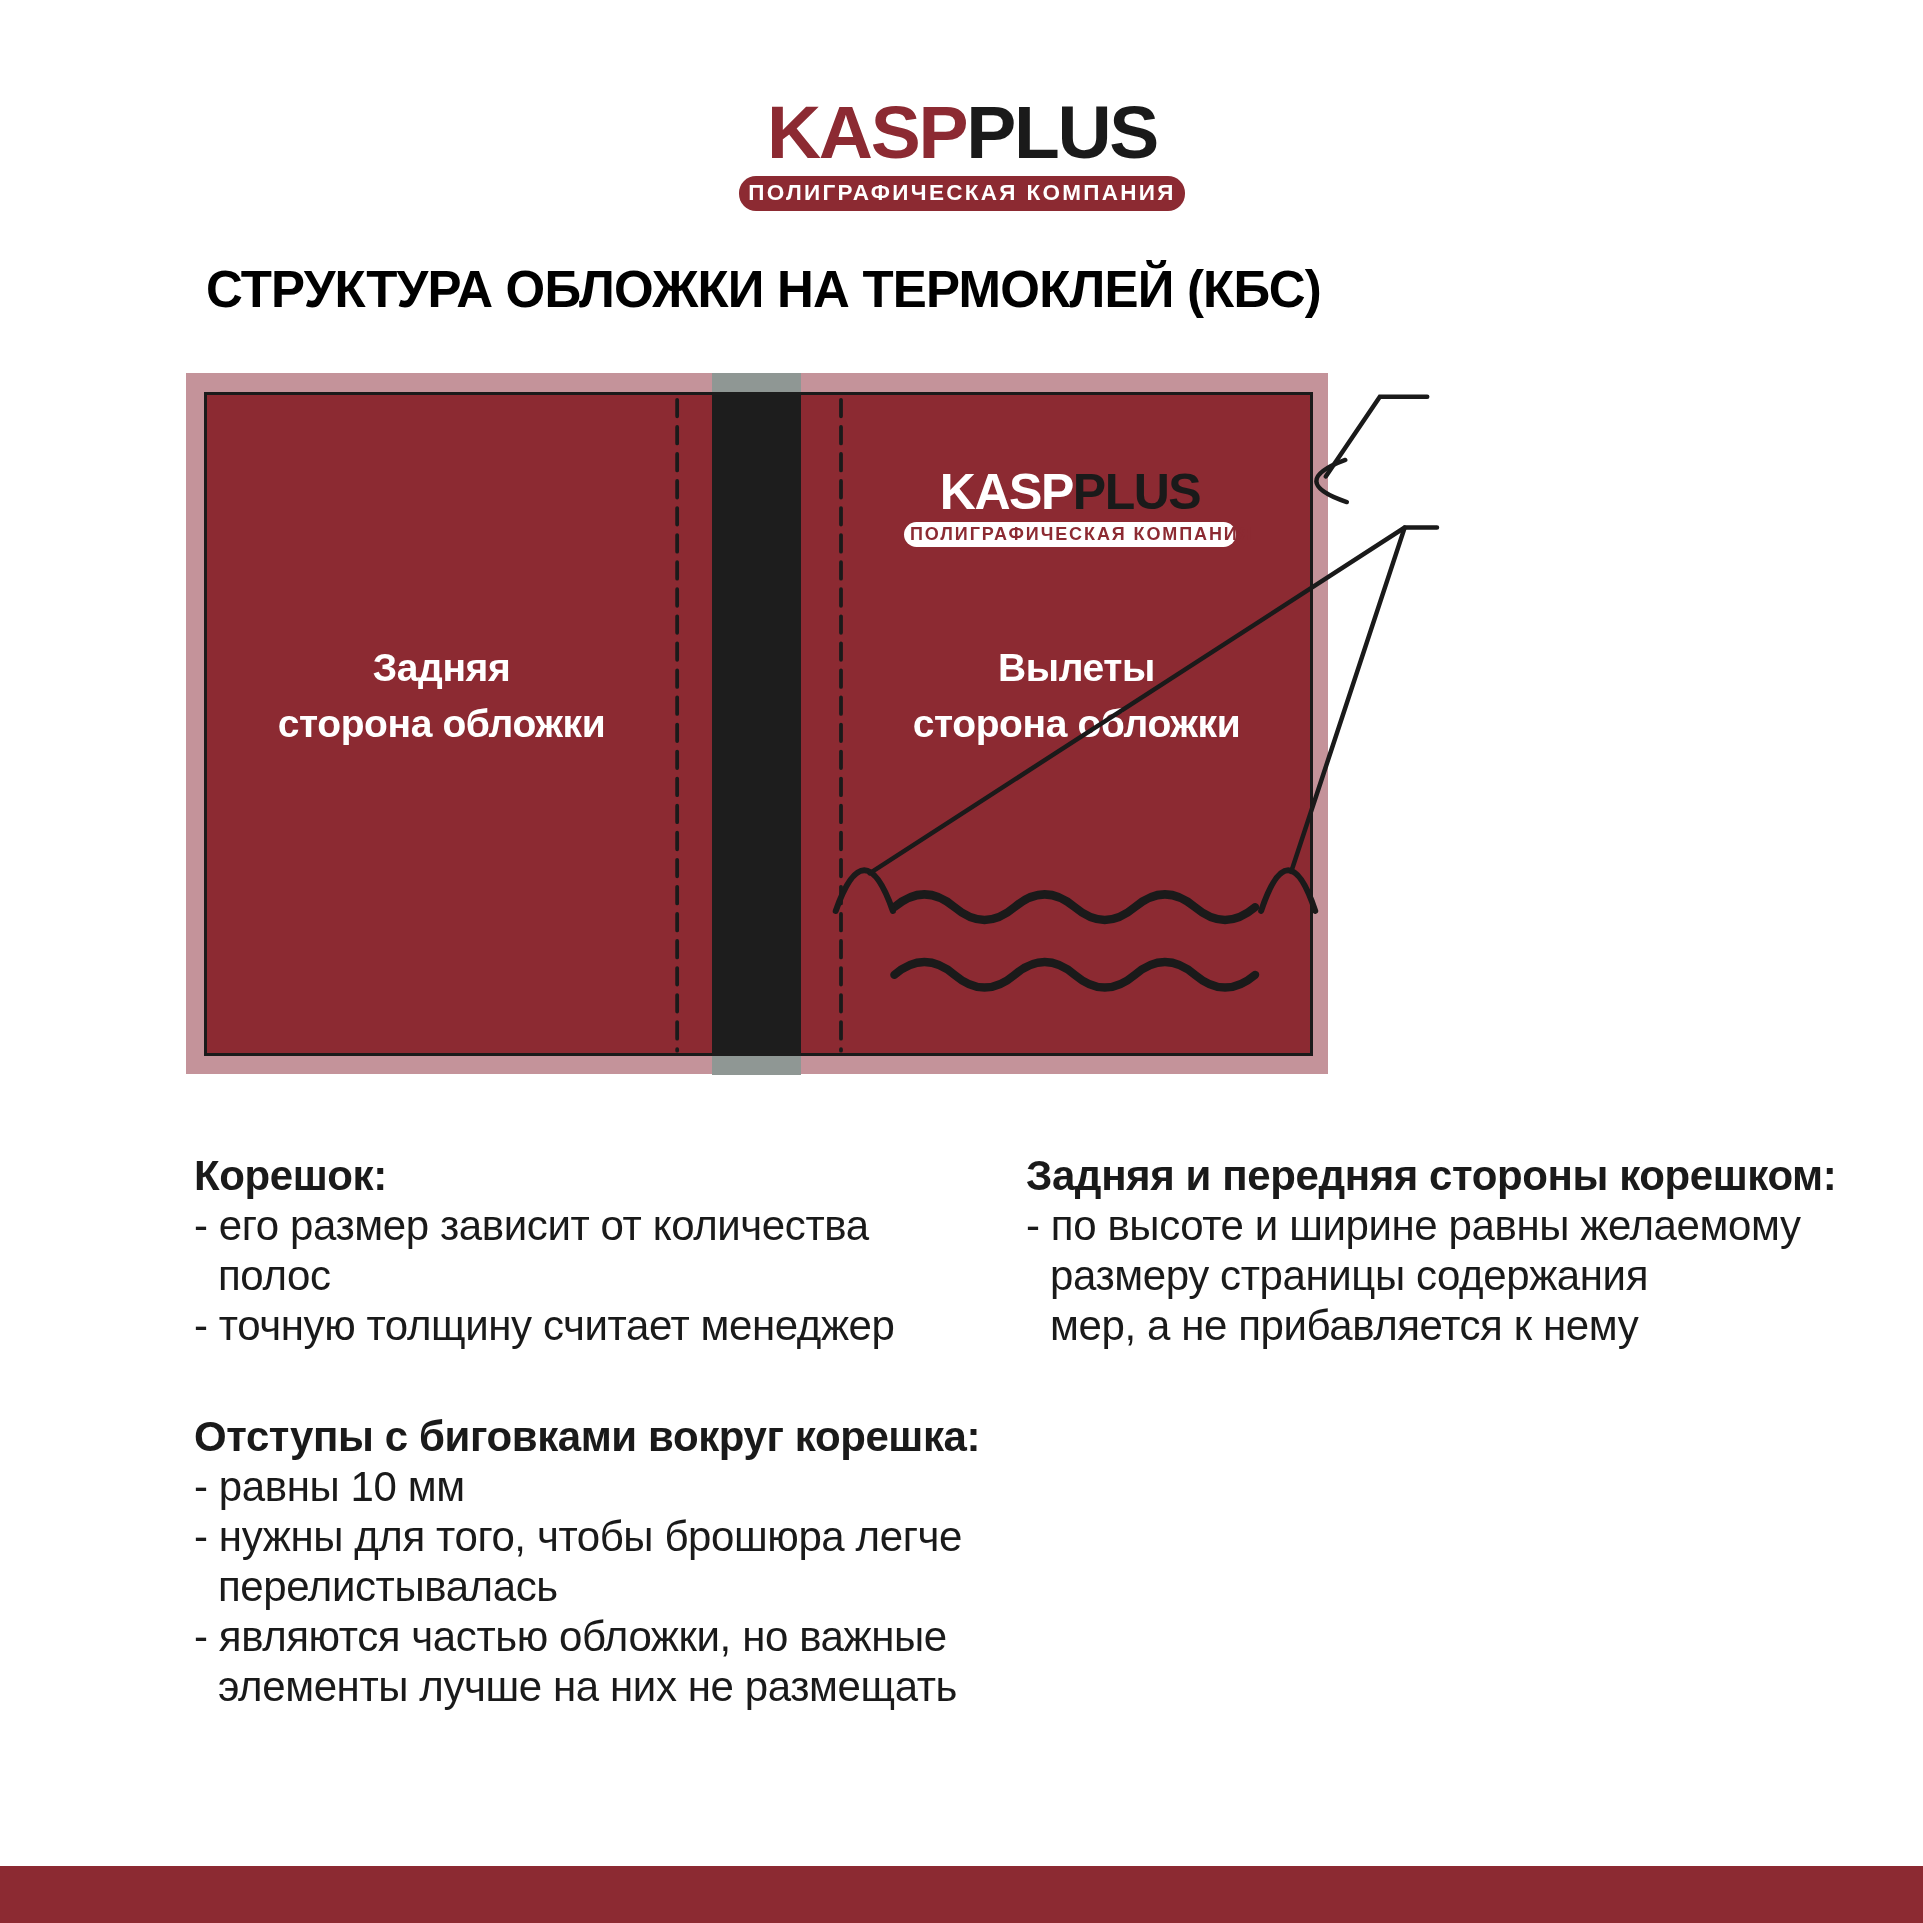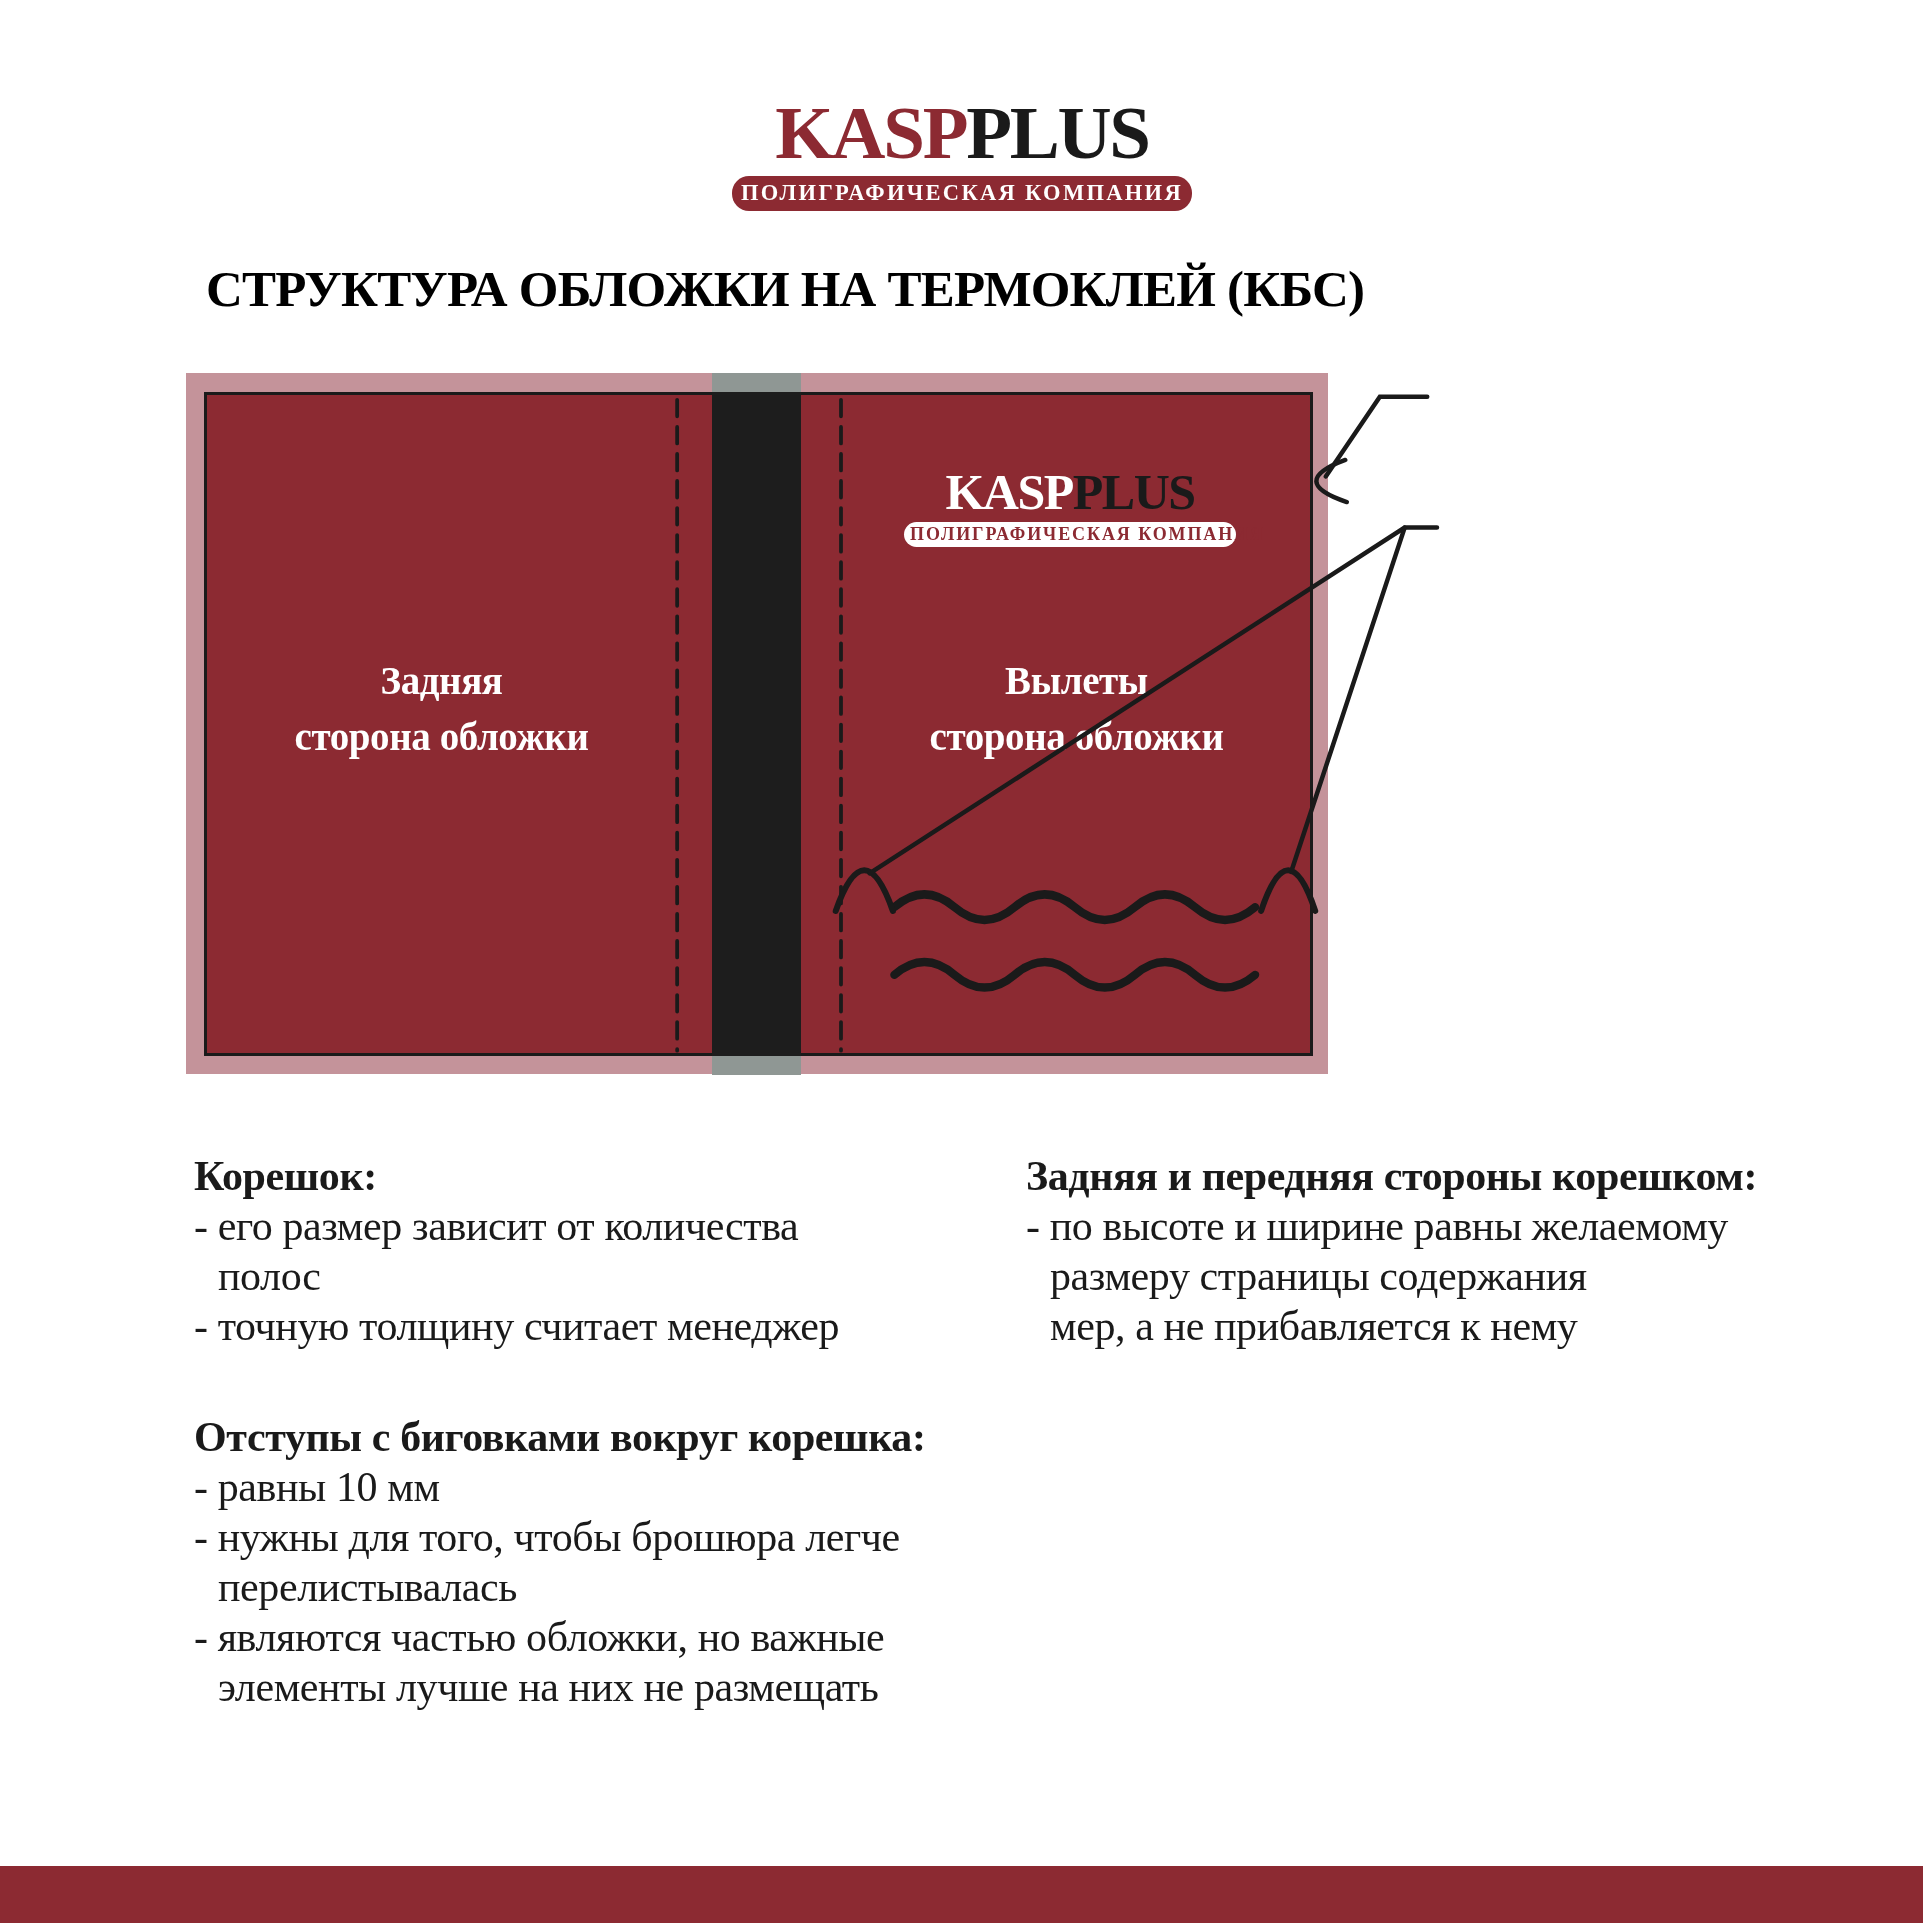--- a/index.html
+++ b/index.html
@@ -1,17 +1,17 @@
 <!DOCTYPE html>
 <html style="font-size:12px"><head>
 <meta charset="utf-8">
 <style>
   html,body{margin:0;padding:0;background:#ffffff;}
   .page{position:relative;width:1924px;height:1924px;background:#ffffff;overflow:hidden;
-        font-family:Liberation Serif, serif;color:#1a1a1a;}
+        font-family:Liberation Sans, sans-serif;color:#1a1a1a;}
   .page *{box-sizing:border-box;}
 
   
   .brand-top{position:absolute;top:95px;left:0;right:0;display:flex;flex-direction:column;align-items:center;}
   .brand-word{font-weight:bold;line-height:1;white-space:nowrap;}
   .brand-top .brand-word{font-size:75px;letter-spacing:-2.3px;}
   .kasp{color:#8C2A32;}
   .plus{color:#1a1a1a;}
   .brand-bar{margin-top:6px;background:#8C2A32;color:#ffffff;font-weight:bold;
              font-size:22.5px;letter-spacing:2.3px;line-height:1;padding:6px 9px;white-space:nowrap;border-radius:17px;}
@@ -23,21 +23,21 @@
   
   .bleed{position:absolute;left:186px;top:373px;width:1142px;height:701px;background:#C4939A;}
   .gray-band{position:absolute;left:712px;width:89px;background:#8F9794;}
   .gray-top{top:373px;height:20px;}
   .gray-bottom{top:1055px;height:19.5px;}
   .cover{position:absolute;left:204px;top:392px;width:1109px;height:664px;
          background:#8C2A32;border:3px solid #1a1a1a;}
   .spine{position:absolute;left:712px;top:392px;width:89px;height:664px;background:#1d1d1d;}
 
   .cover-label{position:absolute;width:451px;color:#ffffff;font-weight:bold;font-size:39px;
-               line-height:56px;text-align:center;letter-spacing:-0.4px;margin-top:13px;}
+               line-height:56px;text-align:center;letter-spacing:-0.4px;}
   .back-label{left:216px;top:640px;}
   .front-label{left:851px;top:640px;}
 
   .cover-logo{position:absolute;left:904px;top:467px;width:332px;display:flex;
               flex-direction:column;align-items:center;}
   .cover-logo .brand-word{font-size:50px;letter-spacing:-1.5px;}
   .cover-logo .kasp{color:#ffffff;}
   .cover-logo .plus{color:#1a1a1a;}
   .cover-logo .brand-bar{margin-top:4.5px;background:#ffffff;color:#8C2A32;font-size:18px;
                          letter-spacing:1.9px;padding:3.8px 6px;width:100%;text-align:center;}

